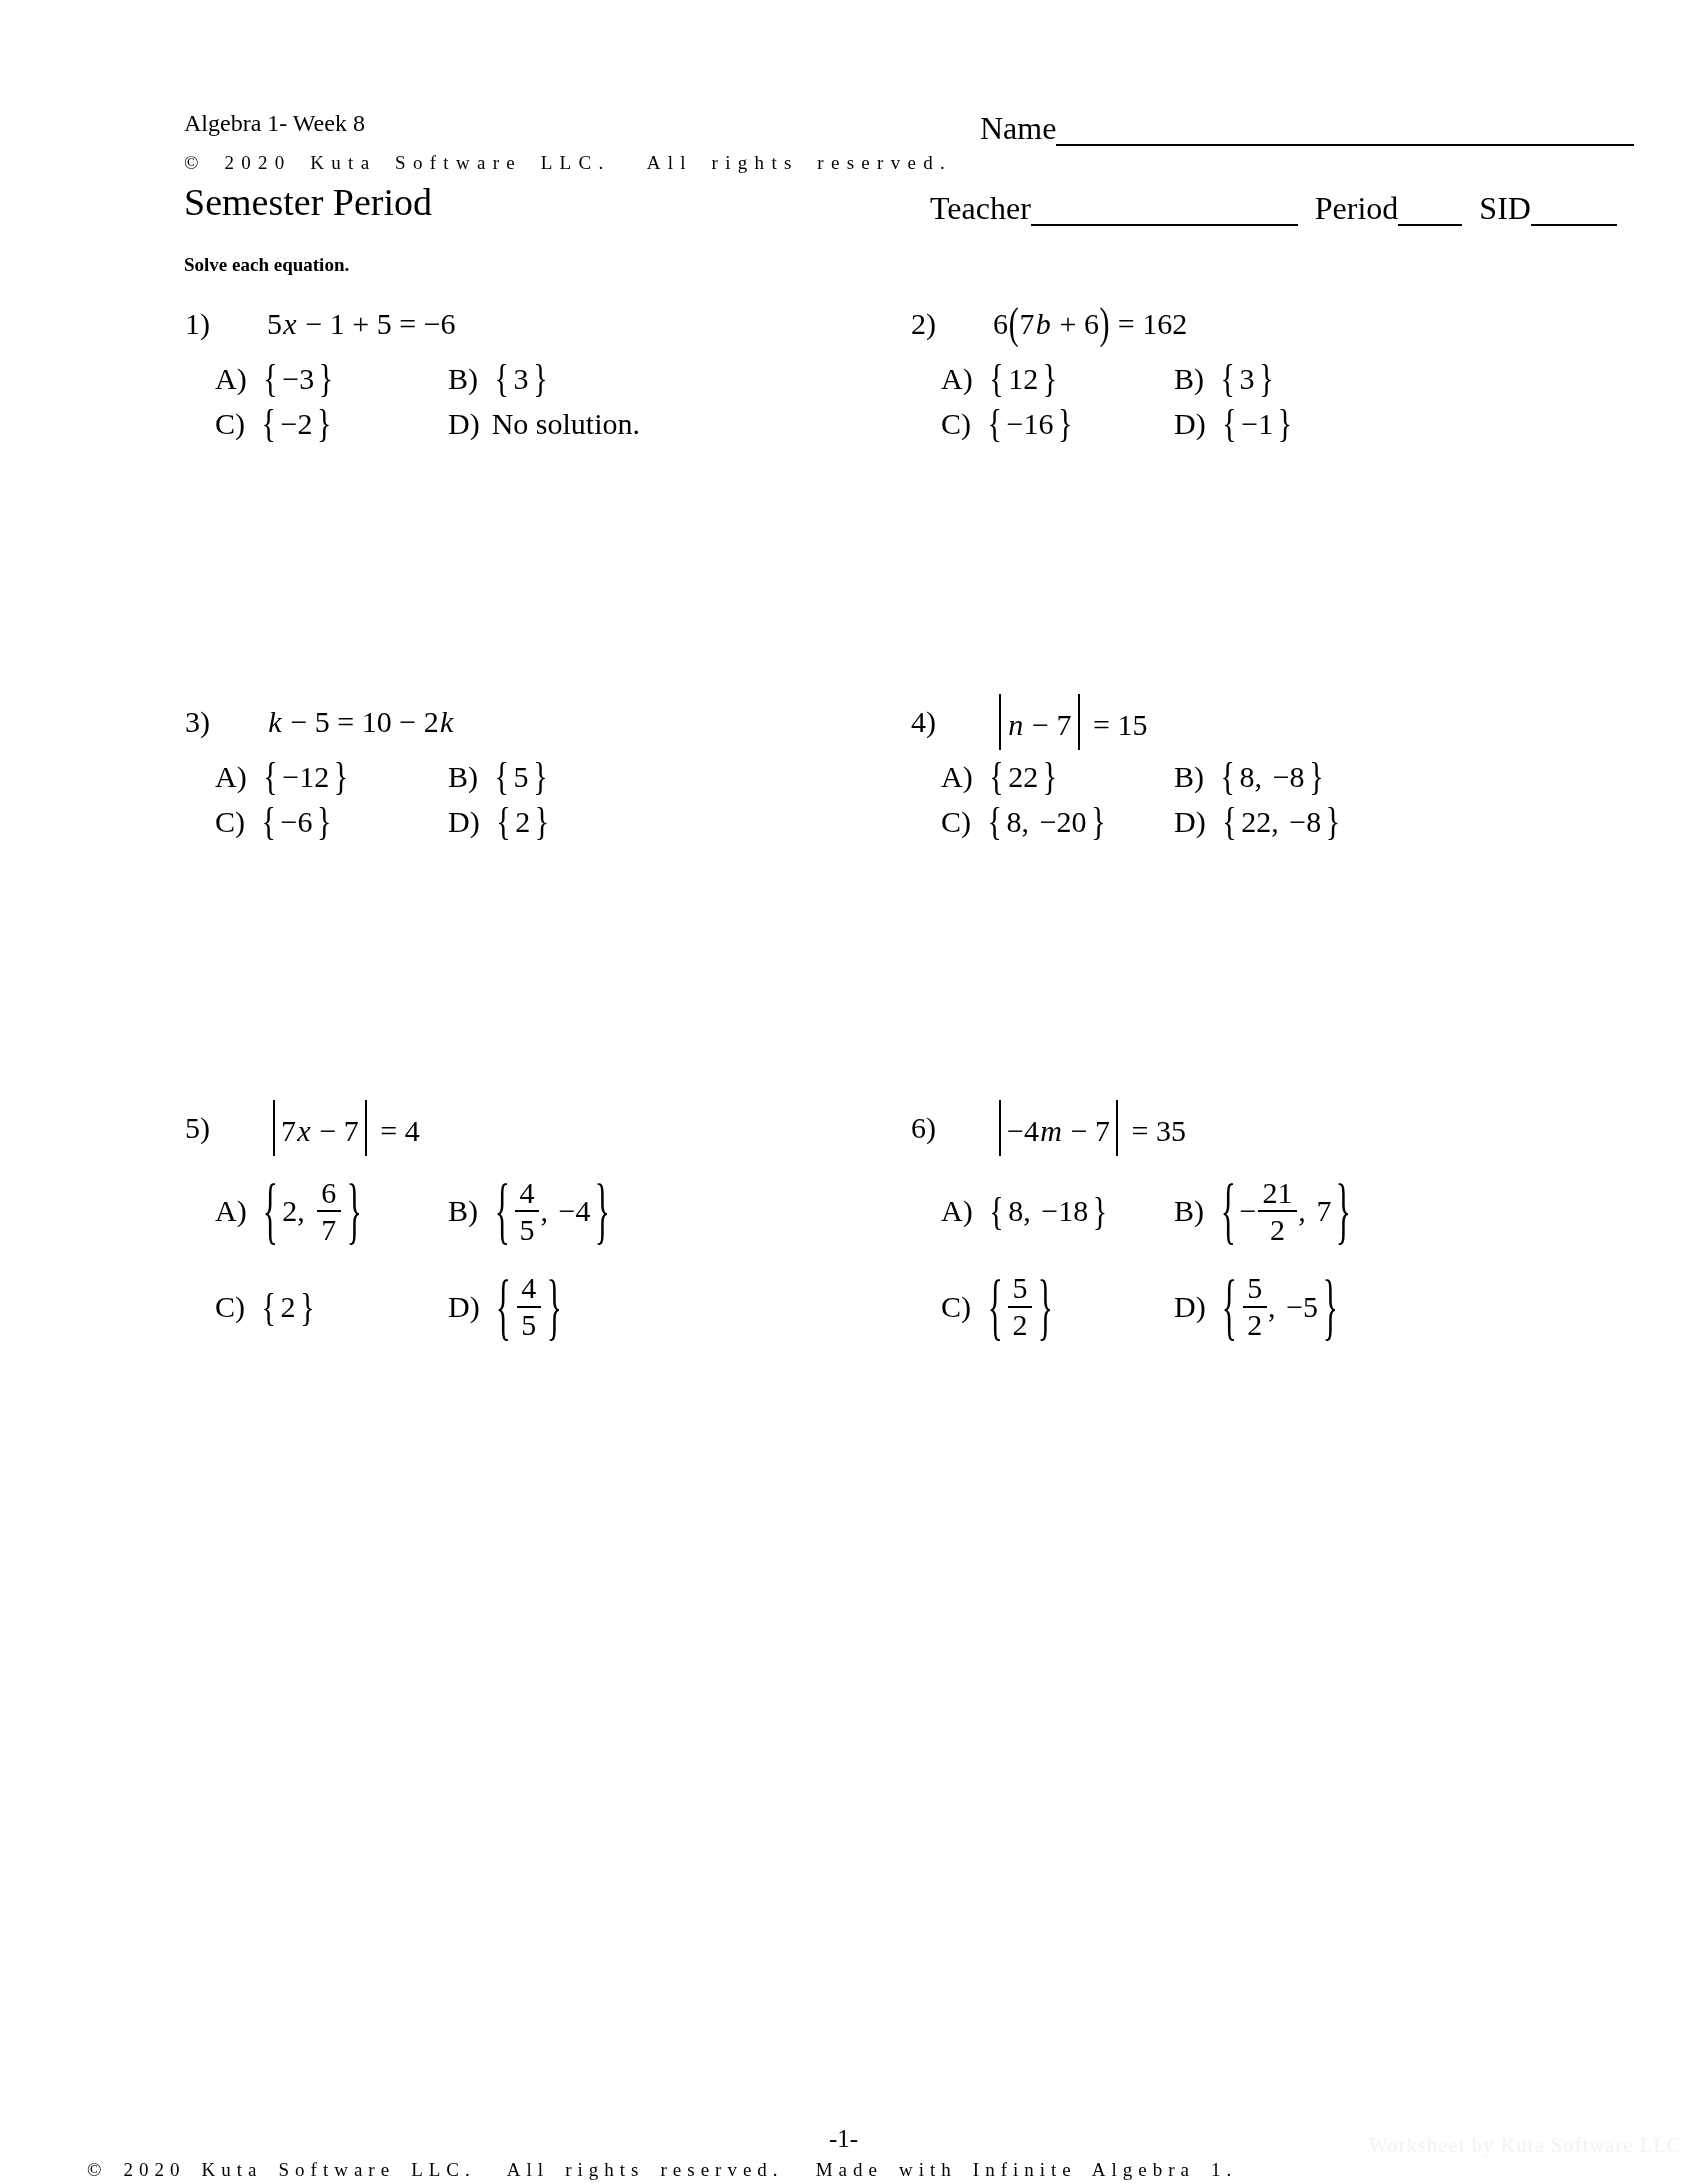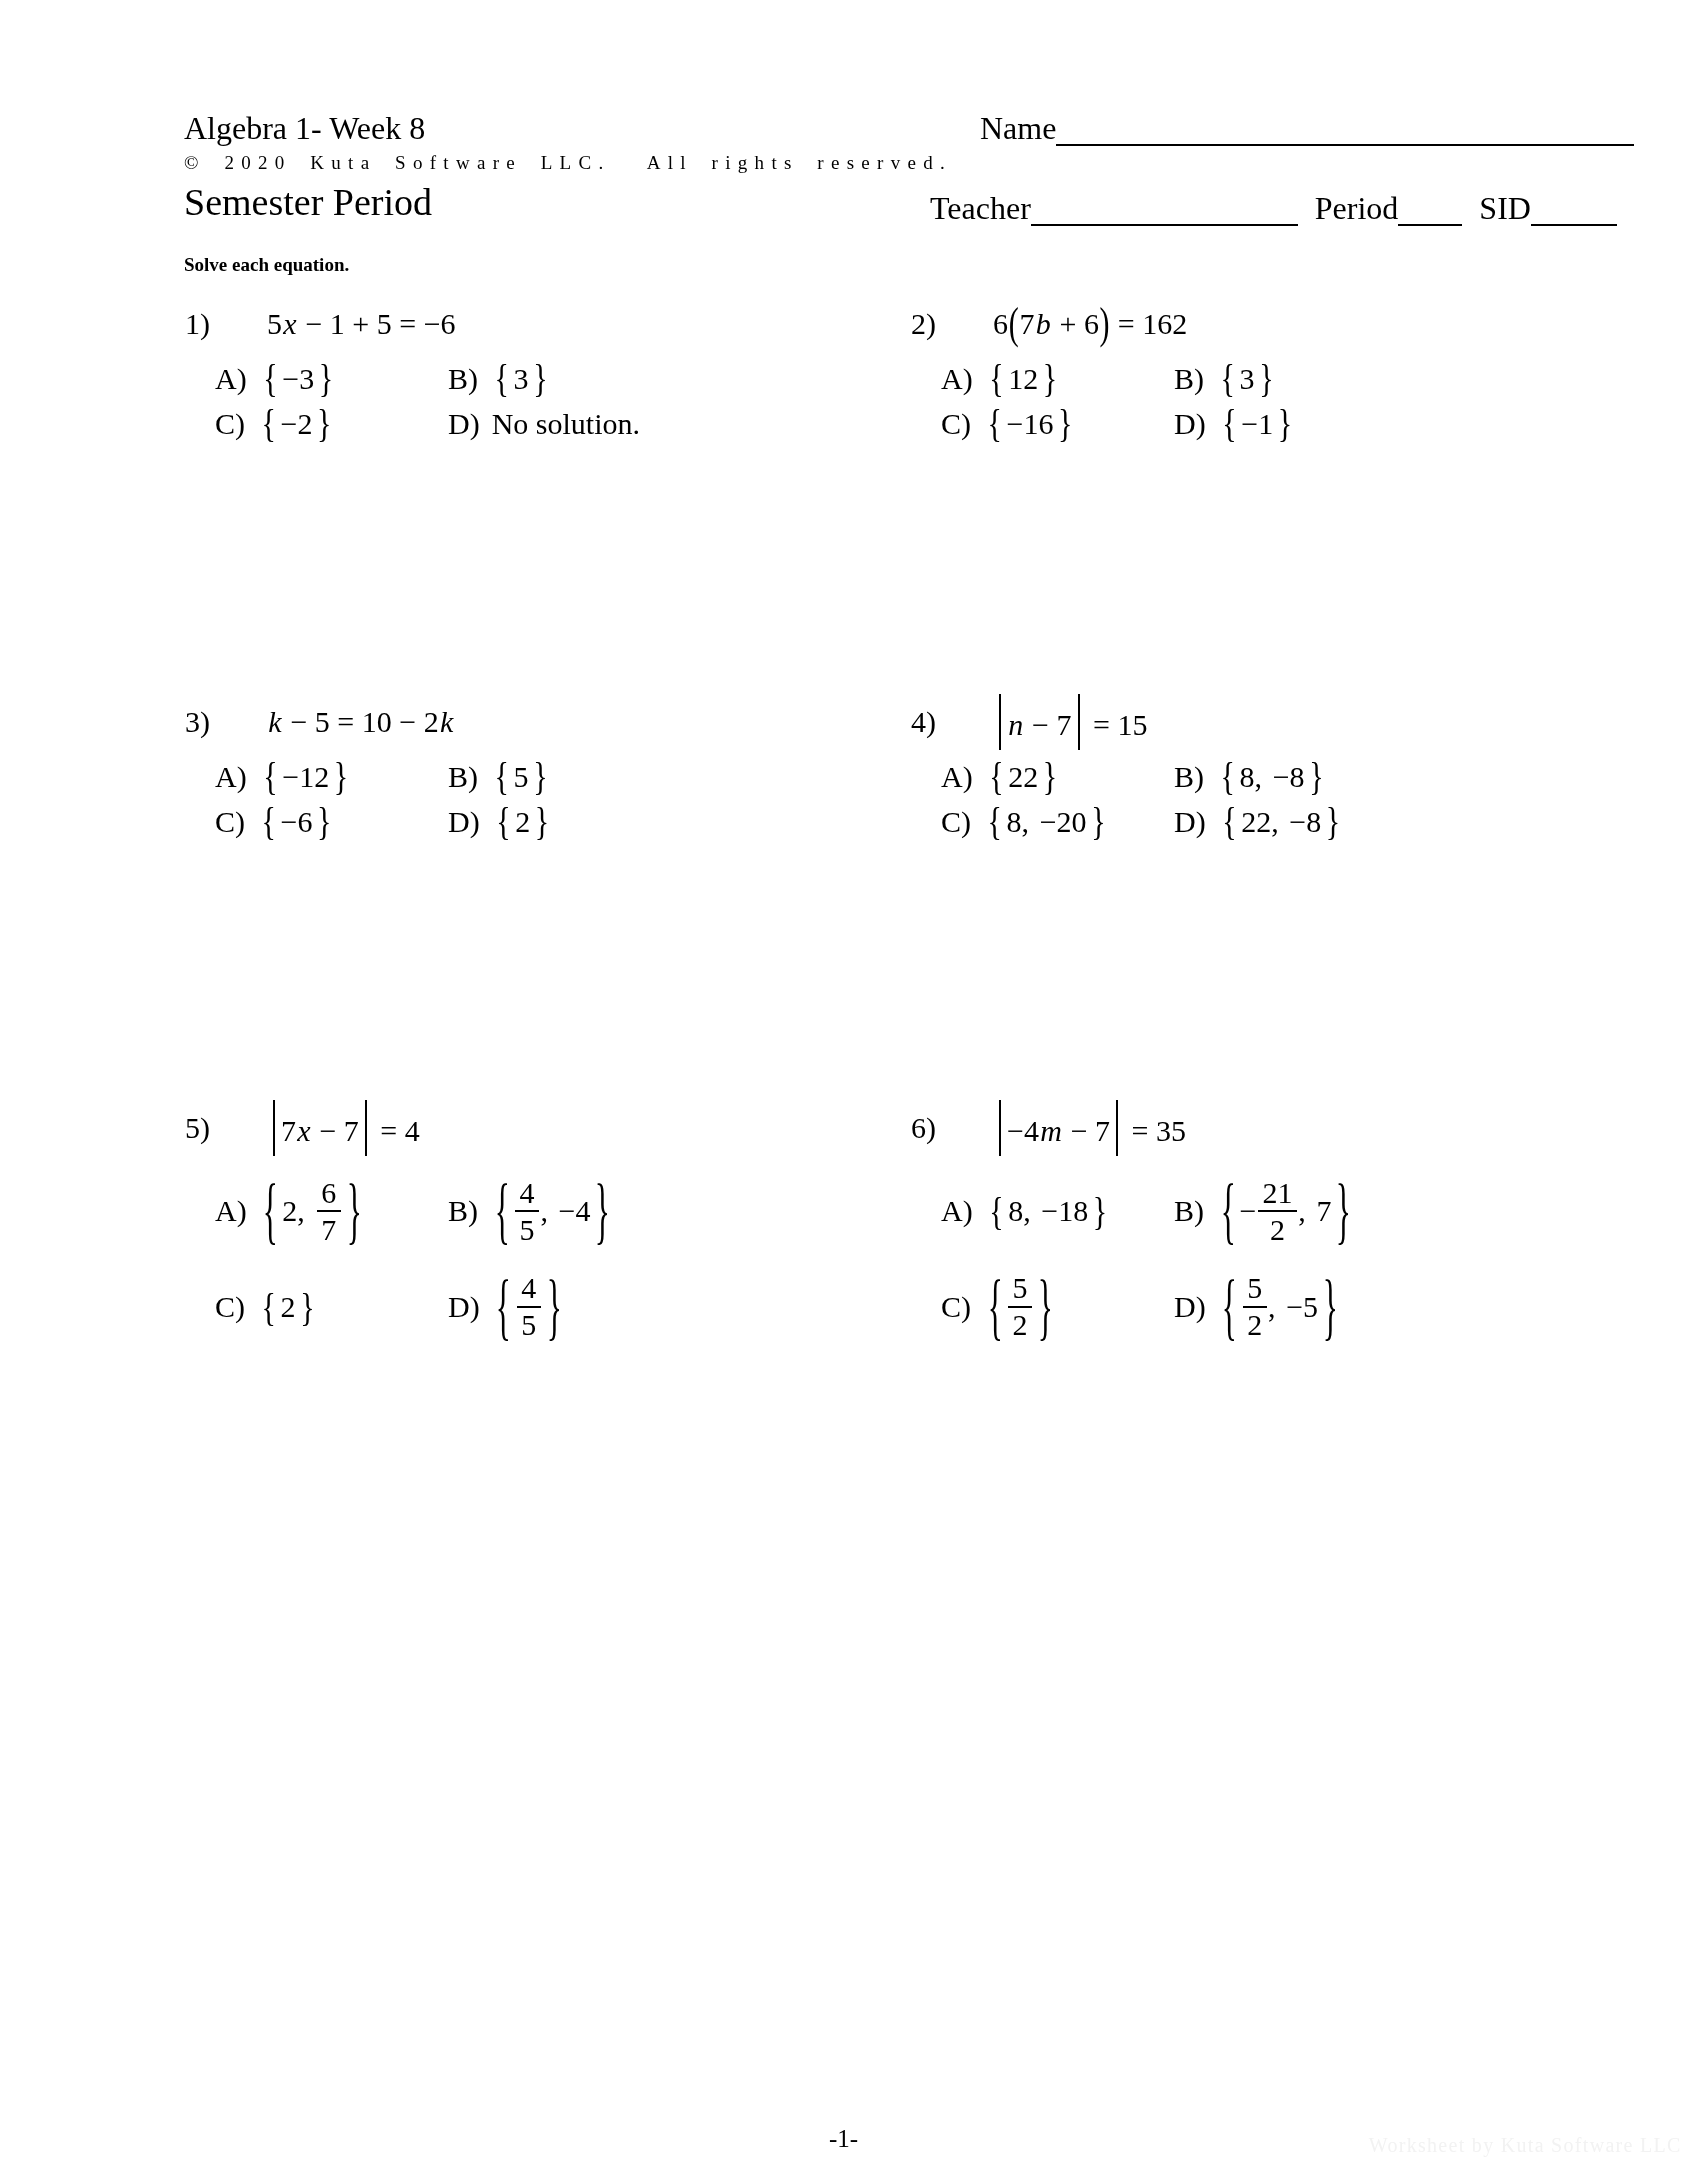--- a/index.html
+++ b/index.html
@@ -7,21 +7,21 @@
     position:relative;
     width:1687px;height:2183px;
     background:#ffffff;
     font-family:"Liberation Serif","DejaVu Serif",serif;
     color:#000;
     overflow:hidden;
   }
   .abs{position:absolute;}
 
   
-  .course-title{left:184px;top:110px;font-size:32px;}
+  .course-title{left:184px;top:110px;font-size:24px;}
   .top-copyright{
     left:184px;top:152px;
     font-size:19px;letter-spacing:7.3px;word-spacing:6.6px;white-space:pre;
   }
   .doc-title{left:184px;top:180px;font-size:38px;}
   .name-row{left:980px;top:110px;font-size:32px;white-space:nowrap;}
   .teacher-row{left:930px;top:190px;font-size:32px;white-space:nowrap;}
   .blank{
     display:inline-block;
     border-bottom:2px solid #000;
@@ -412,16 +412,17 @@
               <span class="comma">,</span>
               <span>−5</span>
             </span>
             <span class="brace tall">}</span>
           </span>
         </div>
     </div>
   </div>
 
   <div class="abs page-number">-1-</div>
+  <div class="abs bottom-copyright">© 2020 Kuta Software LLC.  All rights reserved.  Made with Infinite Algebra 1.</div>
   <div class="abs watermark">Worksheet by Kuta Software LLC</div>
 
 </div>
 
 
 </body></html>

